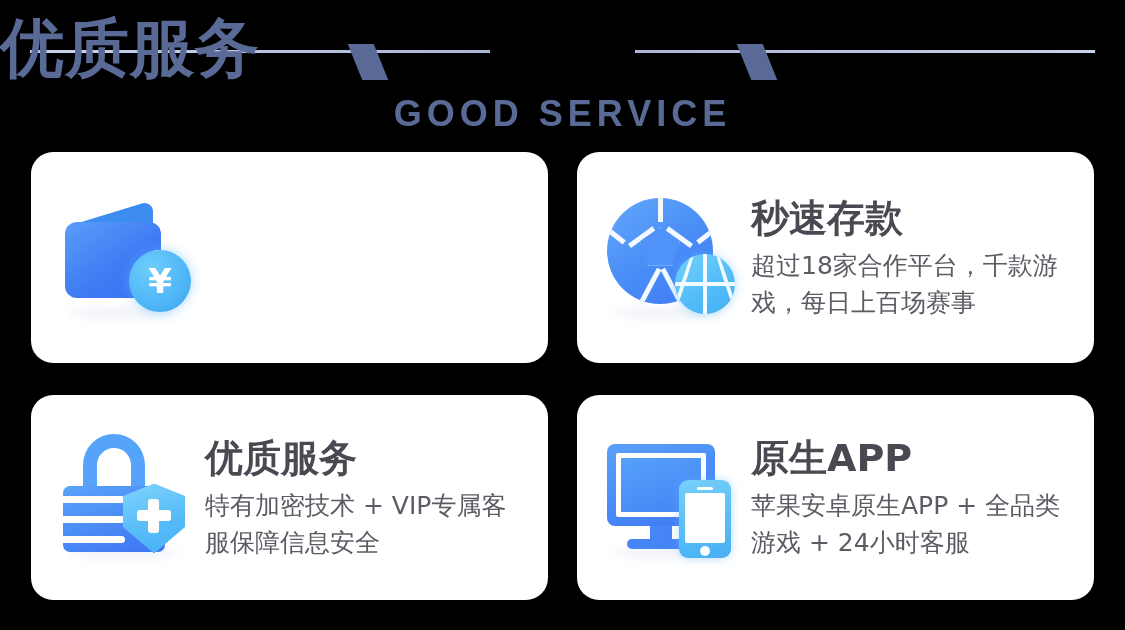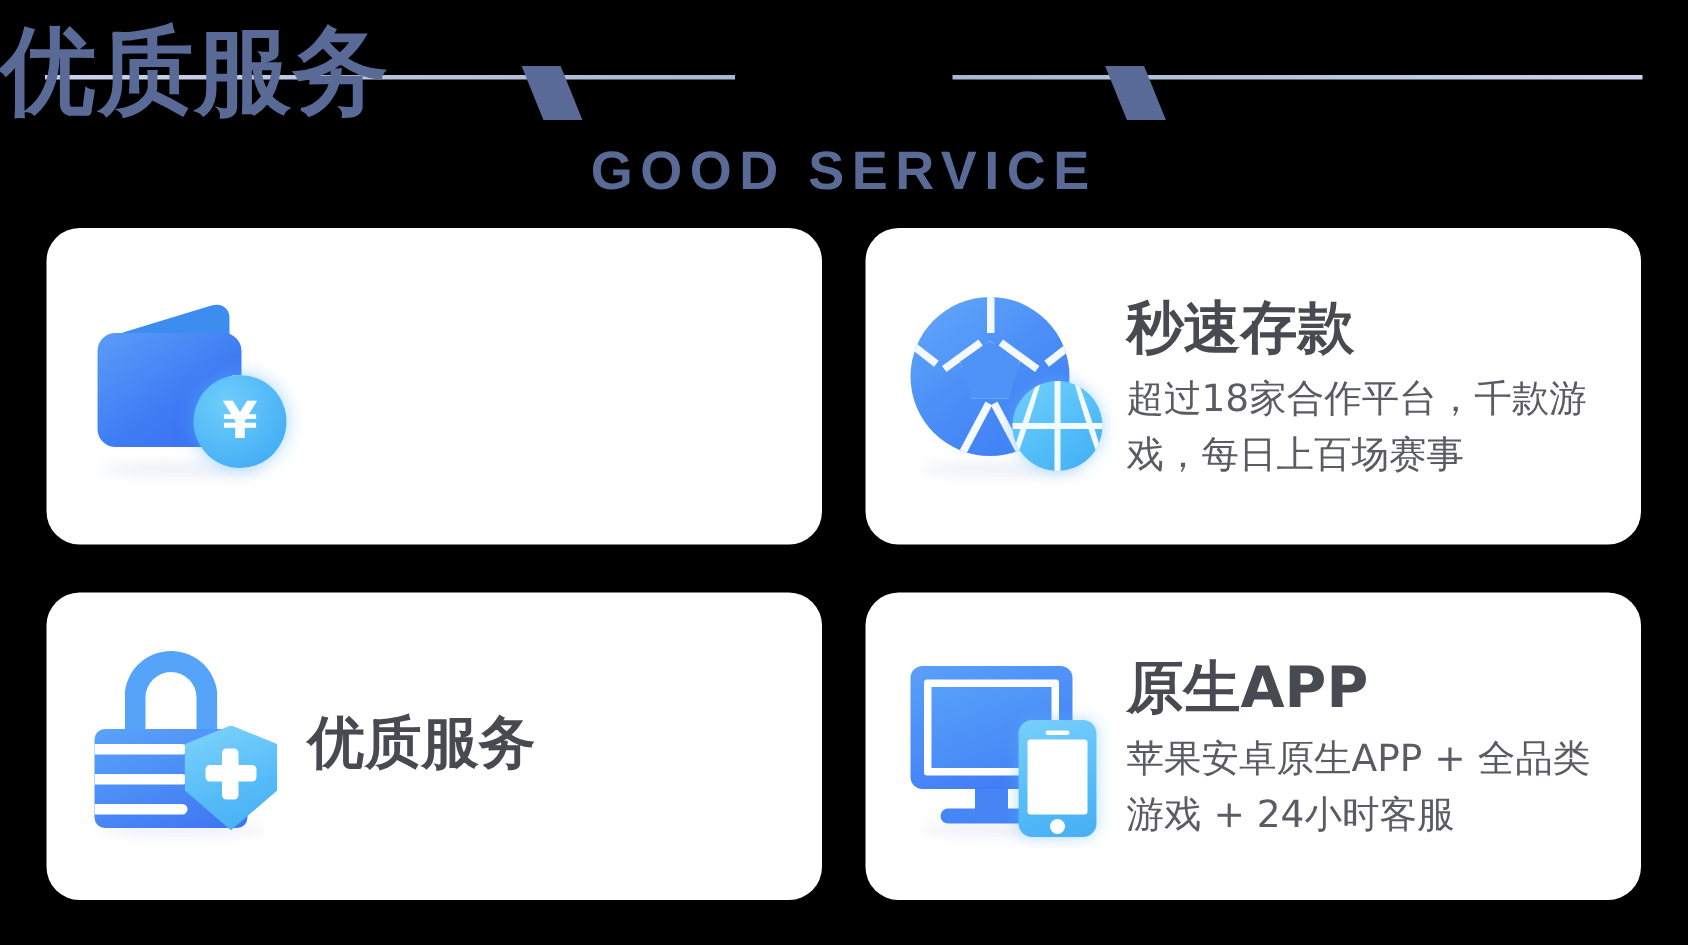--- a/index.html
+++ b/index.html
@@ -435,20 +435,21 @@
         <div class="lock-slot" style="top:10px;"></div>
         <div class="lock-slot" style="top:30px;"></div>
         <div class="lock-slot" style="top:50px;"></div>
       </div>
       <div class="shield"></div>
       <div class="shield-plus-h"></div>
       <div class="shield-plus-v"></div>
     </div>
     <div class="card-text">
       <div class="card-title">优质服务</div>
+      <div class="card-desc">特有加密技术 + VIP专属客服保障信息安全</div>
     </div>
   </div>
 
   <div class="card">
     <div class="card-icon">
       <div class="icon-shadow"></div>
       <div class="monitor-frame">
         <div class="monitor-screen"></div>
       </div>
       <div class="monitor-neck"></div>

